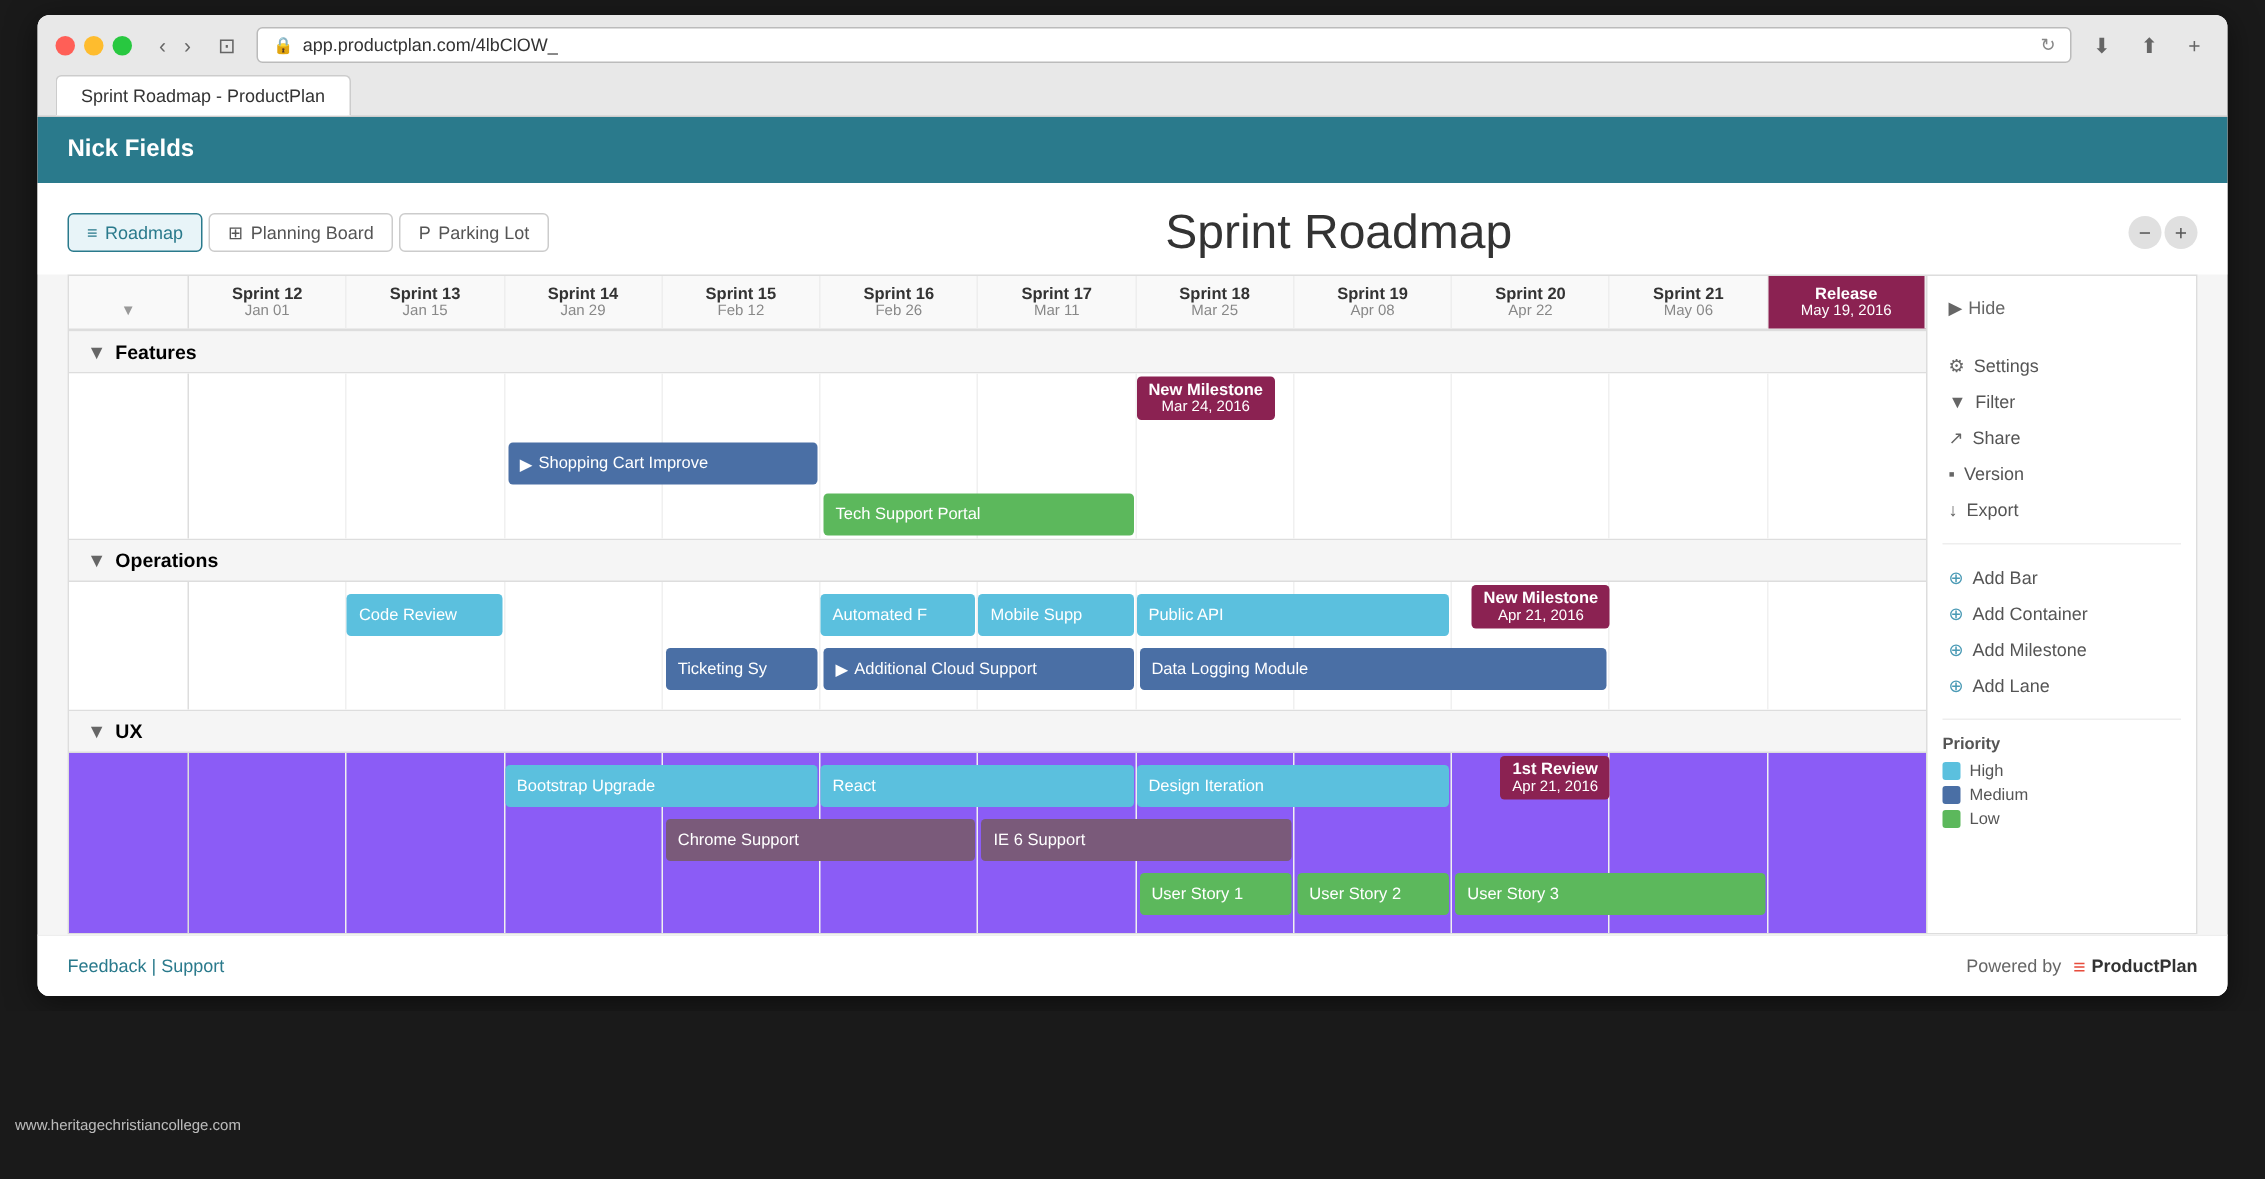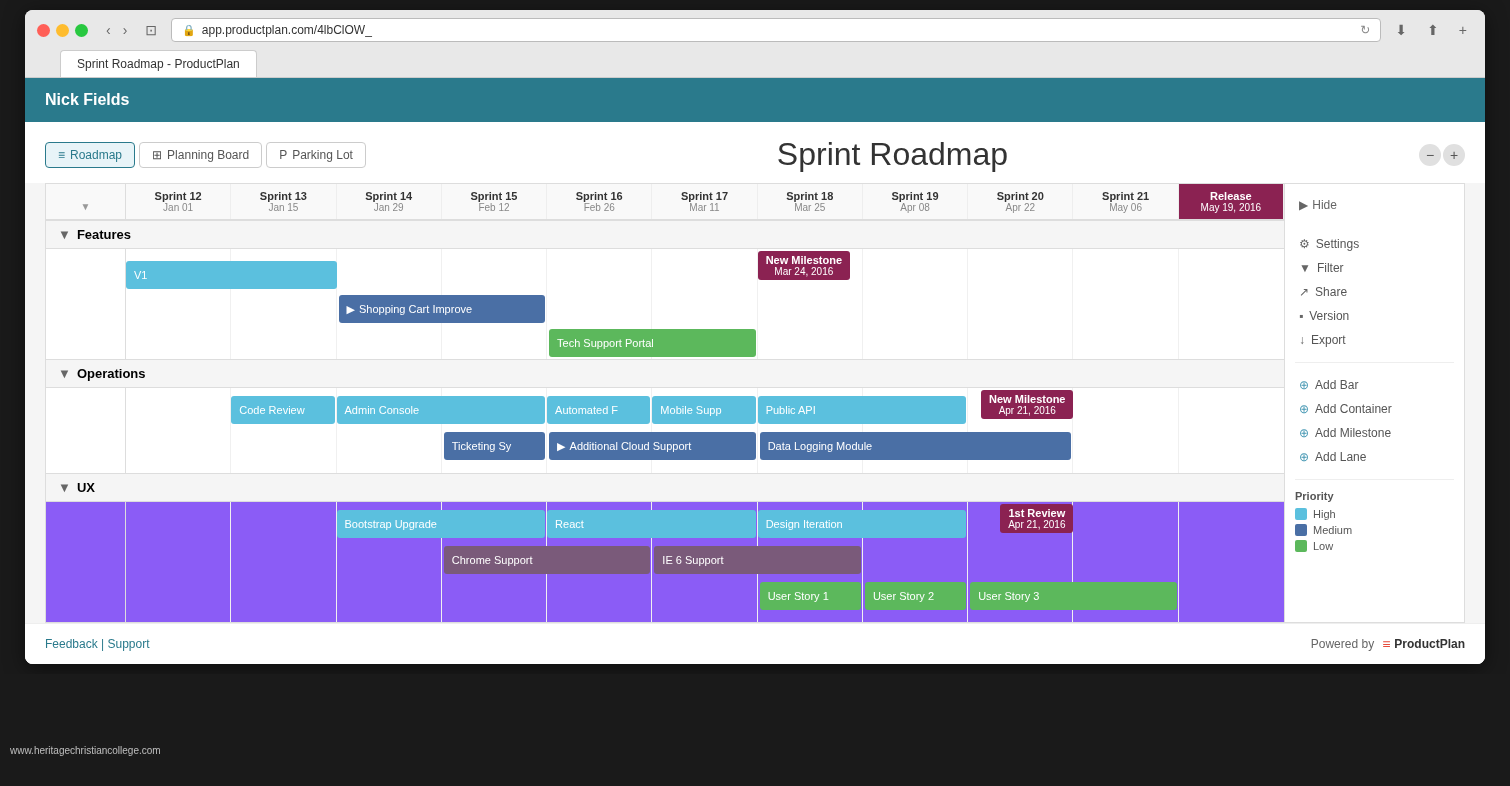--- a/index.html
+++ b/index.html
@@ -58,21 +58,20 @@
       gap: 2px;
     }
     .browser-tab {
       background: #f5f5f5;
       border-radius: 4px 4px 0 0;
       padding: 6px 16px;
       font-size: 12px;
       color: #555;
       border: 1px solid #ccc;
       border-bottom: none;
-      margin-left: 23px;
     }
     .browser-tab.active {
       background: #fff;
       color: #333;
     }
 
     
     .app-header {
       background: #2a7a8c;
       padding: 0 20px;
@@ -420,21 +419,20 @@
               <div></div>
             </div>
 
             <div style="position:relative; height: 110px; margin-left:80px;">
 
               <div class="nm-badge" style="left: calc(6/11 * 100%); top: 2px;">
                 <div class="nm-title">New Milestone</div>
                 <div class="nm-date">Mar 24, 2016</div>
               </div>
 
-              <div class="bar bar-high" style="left: calc(0/11 * 100%); width: calc(2/11 * 100%); top: 12px;">V1</div>
 
               <div class="bar bar-medium" style="left: calc(2/11 * 100% + 2px); width: calc(2/11 * 100% - 4px); top: 46px;">
                 <span style="margin-right:4px;">▶</span>
                 Shopping Cart Improve
               </div>
 
               <div class="bar bar-low" style="left: calc(4/11 * 100% + 2px); width: calc(2/11 * 100% - 4px); top: 80px;">Tech Support Portal</div>
             </div>
           </div>
         </div>
@@ -460,21 +458,20 @@
               <div></div>
             </div>
             <div style="position:relative; height: 85px; margin-left:80px;">
 
               <div class="nm-badge" style="right: calc(2/11 * 100%); top: 2px;">
                 <div class="nm-title">New Milestone</div>
                 <div class="nm-date">Apr 21, 2016</div>
               </div>
 
               <div class="bar bar-high" style="left: calc(1/11 * 100%); width: calc(1/11 * 100% - 2px); top: 8px;">Code Review</div>
-              <div class="bar bar-high" style="left: calc(2/11 * 100%); width: calc(2/11 * 100% - 2px); top: 8px;">Admin Console</div>
               <div class="bar bar-high" style="left: calc(4/11 * 100%); width: calc(1/11 * 100% - 2px); top: 8px;">Automated F</div>
               <div class="bar bar-high" style="left: calc(5/11 * 100%); width: calc(1/11 * 100% - 2px); top: 8px;">Mobile Supp</div>
               <div class="bar bar-high" style="left: calc(6/11 * 100%); width: calc(2/11 * 100% - 2px); top: 8px;">Public API</div>
 
               <div class="bar bar-medium" style="left: calc(3/11 * 100% + 2px); width: calc(1/11 * 100% - 4px); top: 44px;">Ticketing Sy</div>
               <div class="bar bar-medium" style="left: calc(4/11 * 100% + 2px); width: calc(2/11 * 100% - 4px); top: 44px;">
                 <span style="margin-right:4px;">▶</span>
                 Additional Cloud Support
               </div>
               <div class="bar bar-medium" style="left: calc(6/11 * 100% + 2px); width: calc(3/11 * 100% - 4px); top: 44px;">Data Logging Module</div>

